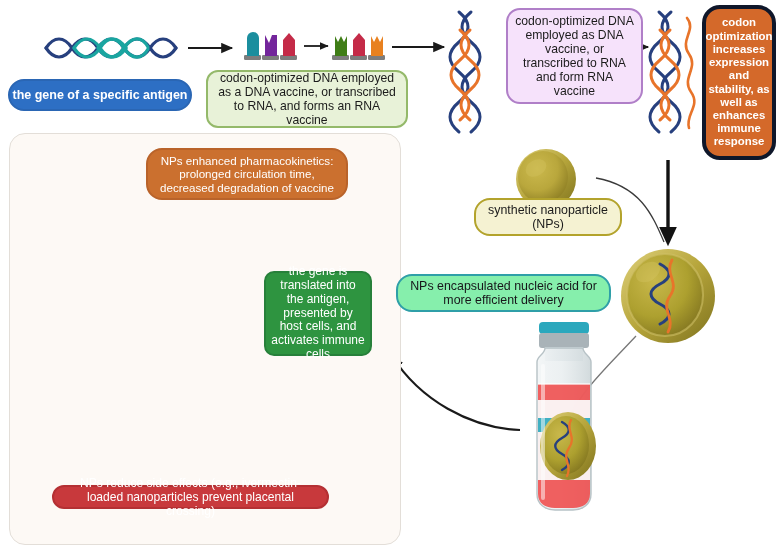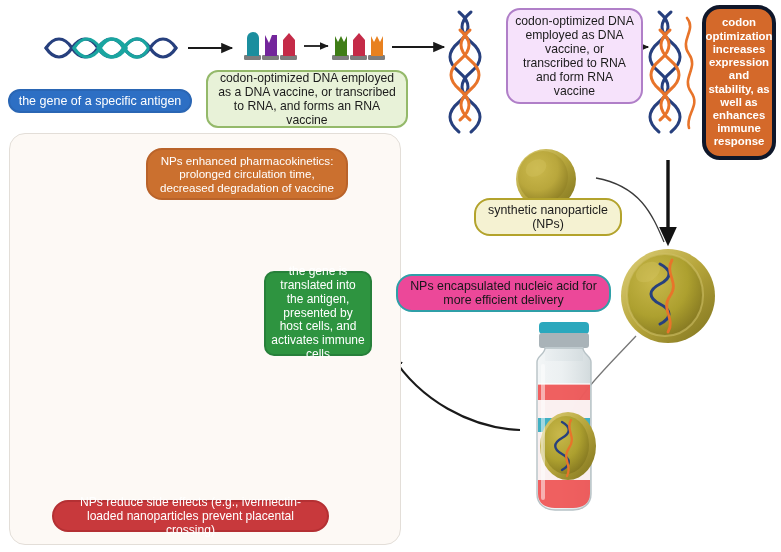--- a/index.html
+++ b/index.html
@@ -42,21 +42,21 @@
   }
   .box-orange{
     background:#cb702f;border:2px solid #b9632a;color:#ffffff;
     border-radius:16px;font-size:11.6px;justify-content:center;
   }
   .box-green{
     background:#2e9440;border:2px solid #27803a;color:#ffffff;
     border-radius:10px;font-size:12px;
   }
   .box-teal{
-    background:#ec4899;border:2px solid #2f9fa8;color:#17171a;
+    background:#86efac;border:2px solid #2f9fa8;color:#17171a;
     border-radius:16px;font-size:12.4px;
   }
   .box-yellow{
     background:#f5f2d2;border:2px solid #b3a32c;color:#1b1b1b;
     border-radius:16px;font-size:12.4px;
   }
   .box-red{
     background:#c8393c;border:2px solid #b43033;color:#ffffff;
     border-radius:18px;font-size:12.1px;
   }
@@ -371,21 +371,21 @@
     </g>
 
   </svg>
 
   <div id="panel" class="abs"></div>
 
   <svg class="layer" style="z-index:2;" viewBox="0 0 781 552">
     <use href="#none"></use>
   </svg>
 
-  <div class="box box-blue" style="left:8px;top:89px;width:184px;height:24px;z-index:5;">
+  <div class="box box-blue" style="left:8px;top:79px;width:184px;height:32px;z-index:5;font-weight:bold;">
     <span>the gene of a specific antigen</span>
   </div>
 
   <div class="box box-green-light" style="left:206px;top:70px;width:202px;height:58px;z-index:5;padding:0 6px;">
     <span>codon-optimized DNA employed as a DNA vaccine, or transcribed to RNA, and forms an RNA vaccine</span>
   </div>
 
   <div class="box box-violet" style="left:506px;top:8px;width:137px;height:96px;z-index:5;padding:22px 7px;">
     <span>codon-optimized DNA employed as DNA vaccine, or transcribed to RNA and form RNA vaccine</span>
   </div>
@@ -395,21 +395,21 @@
   </div>
 
   <div class="box box-orange" style="left:146px;top:148px;width:202px;height:52px;z-index:5;padding:3px 8px;">
     <span>NPs enhanced pharmacokinetics: prolonged circulation time, decreased degradation of vaccine</span>
   </div>
 
   <div class="box box-green" style="left:264px;top:271px;width:108px;height:85px;z-index:5;padding:3px 5px;">
     <span>the gene is translated into the antigen, presented by host cells, and activates immune cells</span>
   </div>
 
-  <div class="box box-red" style="left:52px;top:500px;width:277px;height:32px;z-index:5;padding:2px 8px;">
+  <div class="box box-red" style="left:52px;top:485px;width:277px;height:24px;z-index:5;padding:2px 8px;">
     <span>NPs reduce side effects (e.g., ivermectin-loaded nanoparticles prevent placental crossing)</span>
   </div>
 
   <div class="box box-yellow" style="left:474px;top:198px;width:148px;height:38px;z-index:5;padding:2px 6px;">
     <span>synthetic nanoparticle (NPs)</span>
   </div>
 
   <div class="box box-teal" style="left:396px;top:274px;width:215px;height:38px;z-index:5;padding:2px 6px;">
     <span>NPs encapsulated nucleic acid for more efficient delivery</span>
   </div>

